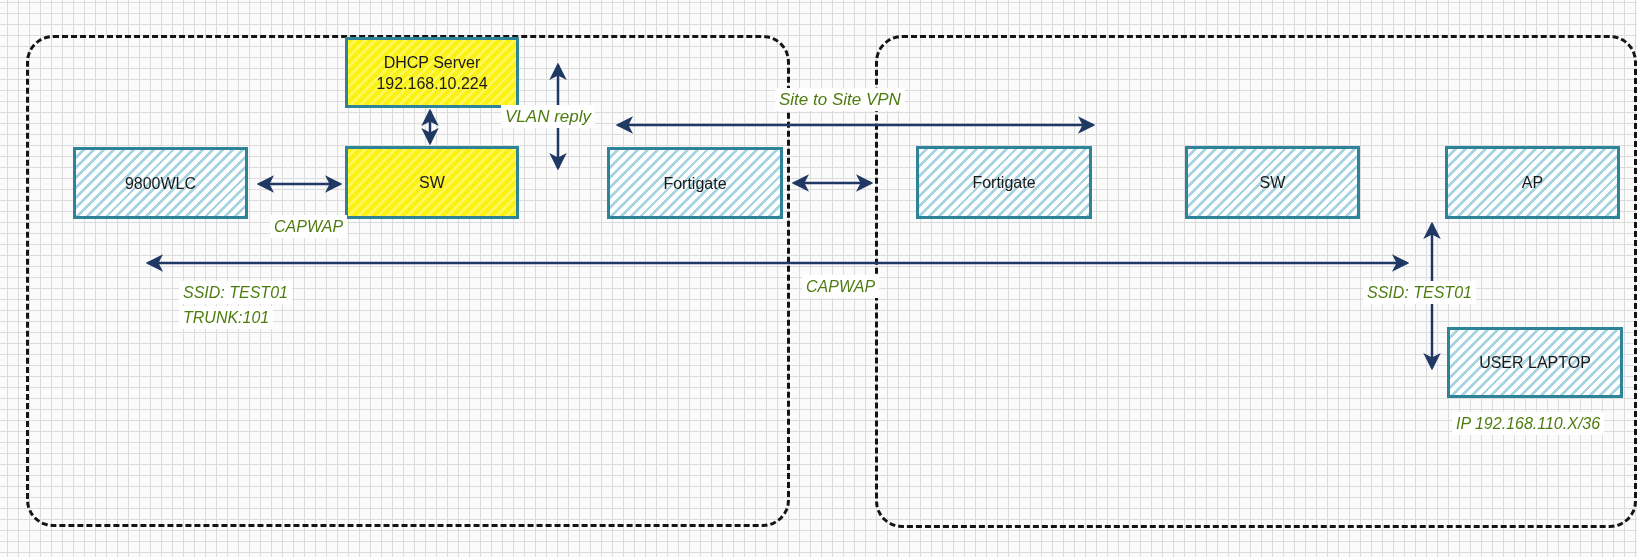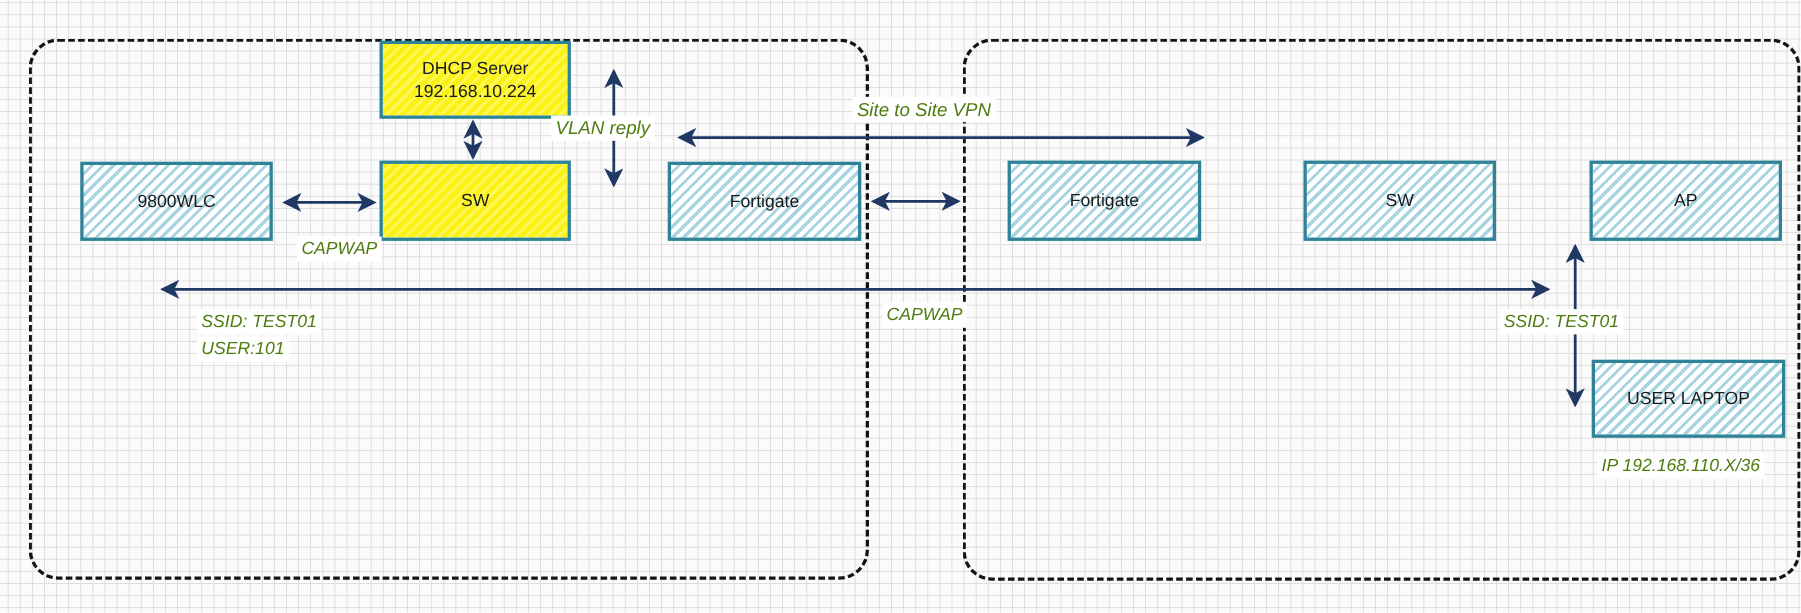--- a/index.html
+++ b/index.html
@@ -110,19 +110,19 @@
   <div class="lbl" style="left:270px;top:215px;">CAPWAP</div>
 
   <div class="lbl lbl-lg" style="left:501px;top:105px;">VLAN reply</div>
 
   <div class="lbl lbl-lg" style="left:775px;top:88px;">Site to Site VPN</div>
 
   <div class="lbl" style="left:786px;top:275px;margin-left:16px;">CAPWAP</div>
 
   <div class="lbl" style="left:179px;top:281px;">SSID: TEST01</div>
 
-  <div class="lbl" style="left:179px;top:306px;">USER:101</div>
+  <div class="lbl" style="left:179px;top:306px;">TRUNK:101</div>
 
   <div class="lbl" style="left:1363px;top:281px;">SSID: TEST01</div>
 
   <div class="lbl" style="left:1452px;top:412px;">IP 192.168.110.X/36</div>
 
 </div>
 
 </body></html>

